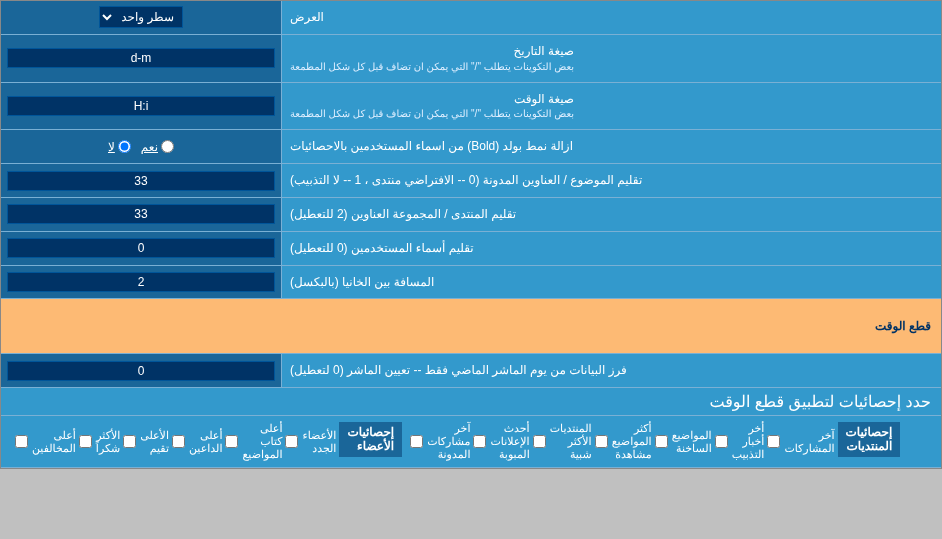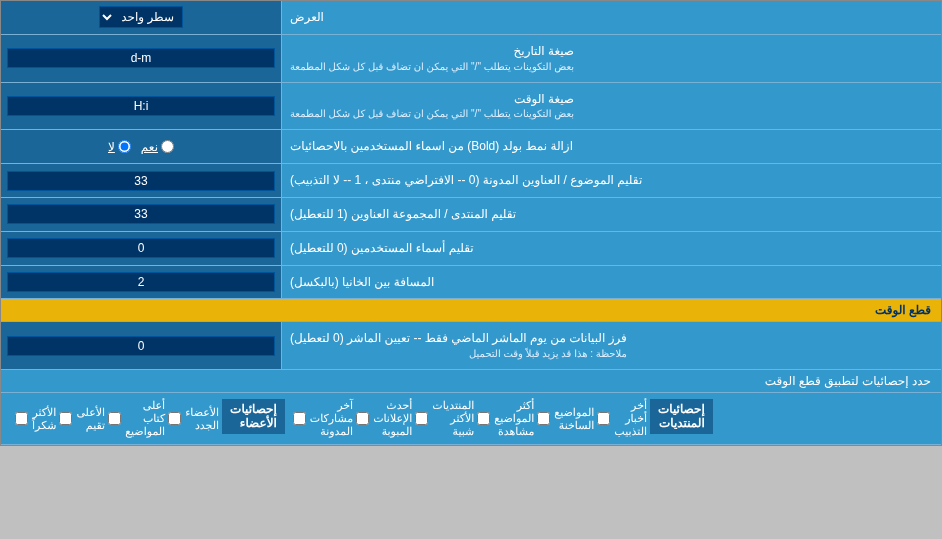--- a/index.html
+++ b/index.html
@@ -83,25 +83,25 @@
     .radio-label {
       color: #fff;
       font-size: 12px;
       display: flex;
       align-items: center;
       gap: 3px;
       text-decoration: underline;
     }
 
     .section-header {
-      background: #eab308;
+      background: #fdba74;
       color: #003366;
       font-weight: bold;
       text-align: right;
-      padding: 4px 10px;
+      padding: 20px 10px;
       border-bottom: 1px solid #7ab0d4;
       width: 100%;
     }
 
     .checkboxes-row {
       background: #3399cc;
       padding: 6px 10px;
       border-bottom: 1px solid #7ab0d4;
     }
 
@@ -141,21 +141,21 @@
 
     .checkbox-item input[type="checkbox"] {
       margin: 0;
     }
 
     .limit-row {
       background: #3399cc;
       color: #fff;
       text-align: right;
       padding: 4px 10px;
-      font-size: 12px;
+      font-size: 16px;
     }
   </style>
 </head>
 <body>
 
 <div class="main-container">
 
   <div class="row">
     <div class="label-cell">
       <span>العرض</span>
@@ -211,21 +211,21 @@
     <div class="label-cell">
       <span>تقليم الموضوع / العناوين المدونة (0 -- الافتراضي منتدى ، 1 -- لا التذبيب)</span>
     </div>
     <div class="input-cell">
       <input type="text" value="33" style="">
     </div>
   </div>
 
   <div class="row">
     <div class="label-cell">
-      <span>تقليم المنتدى / المجموعة العناوين (1 للتعطيل)</span>
+      <span>تقليم المنتدى / المجموعة العناوين (2 للتعطيل)</span>
     </div>
     <div class="input-cell">
       <input type="text" value="33" style="">
     </div>
   </div>
 
   <div class="row">
     <div class="label-cell">
       <span>تقليم أسماء المستخدمين (0 للتعطيل)</span>
     </div>
@@ -244,21 +244,20 @@
   </div>
 
   <div class="section-header">
     <span>قطع الوقت</span>
   </div>
 
   <div class="row">
     <div class="label-cell">
       <div>
         <span>فرز البيانات من يوم الماشر الماضي فقط -- تعيين الماشر (0 لتعطيل)</span>
-        <small>ملاحظة : هذا قد يزيد قبلاً وقت التحميل</small>
       </div>
     </div>
     <div class="input-cell">
       <input type="text" value="0" style="">
     </div>
   </div>
 
   <div class="row">
     <div class="limit-row" style="flex:1;">
       <span>حدد إحصائيات لتطبيق قطع الوقت</span>
@@ -268,20 +267,24 @@
   <div class="checkboxes-row">
     <div class="checkboxes-grid">
 
       <div style="flex:1; background:#3399cc;"></div>
 
       <div class="checkbox-col">
         <div class="checkboxes-header">
           <span>إحصائيات المنتديات</span>
         </div>
         <div class="checkbox-item">
+          <span>آخر المشاركات</span>
+          <input type="checkbox" style="">
+        </div>
+        <div class="checkbox-item">
           <span>أخر أخبار التذبيب</span>
           <input type="checkbox" style="">
         </div>
         <div class="checkbox-item">
           <span>المواضيع الساخنة</span>
           <input type="checkbox" style="">
         </div>
         <div class="checkbox-item">
           <span>أكثر المواضيع مشاهدة</span>
           <input type="checkbox" style="">
@@ -306,25 +309,33 @@
         </div>
         <div class="checkbox-item">
           <span>الأعضاء الجدد</span>
           <input type="checkbox" style="">
         </div>
         <div class="checkbox-item">
           <span>أعلى كتاب المواضيع</span>
           <input type="checkbox" style="">
         </div>
         <div class="checkbox-item">
+          <span>أعلى الداعين</span>
+          <input type="checkbox" style="">
+        </div>
+        <div class="checkbox-item">
           <span>الأعلى تقيم</span>
           <input type="checkbox" style="">
         </div>
         <div class="checkbox-item">
           <span>الأكثر شكراً</span>
           <input type="checkbox" style="">
         </div>
+        <div class="checkbox-item">
+          <span>أعلى المخالفين</span>
+          <input type="checkbox" style="">
+        </div>
       </div>
 
     </div>
   </div>
 
 </div>
 
 </body></html>

